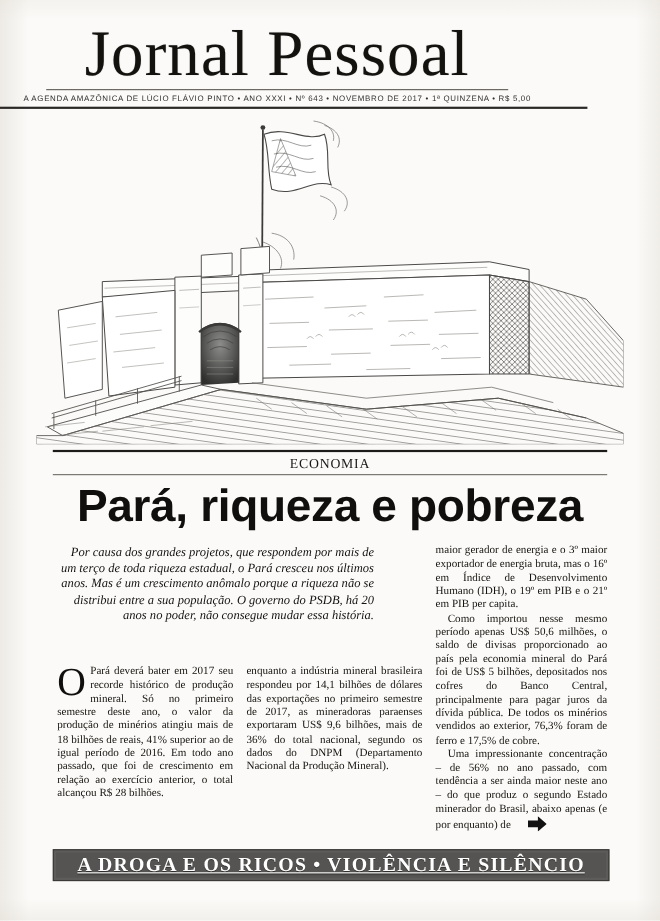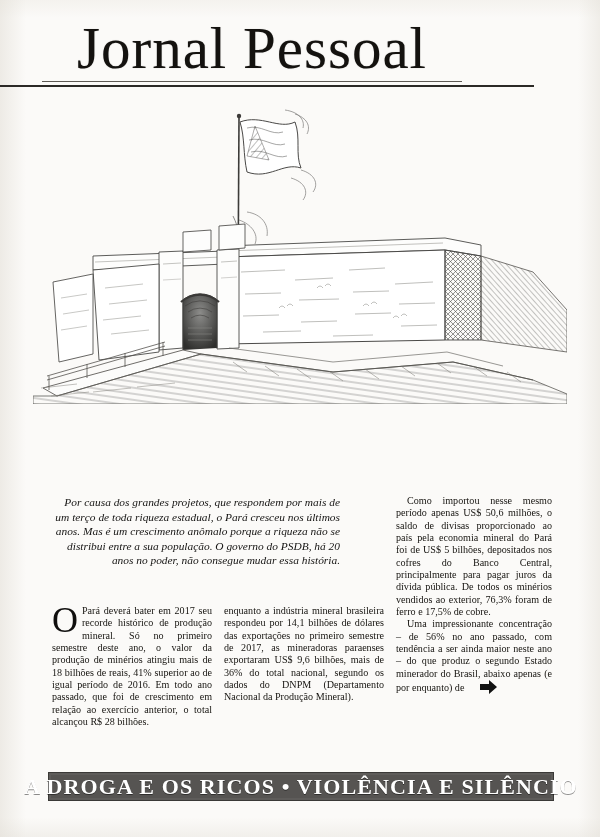--- a/index.html
+++ b/index.html
@@ -186,36 +186,38 @@
     background: #565452;
     border: 1px solid #3a3937;
     box-shadow: inset 0 0 0 2px #5e5c5a;
     display: flex;
     align-items: center;
     justify-content: center;
   }
   .banner-text {
     font-family: "Liberation Serif", serif;
     font-weight: 700;
-    font-size: 22px;
+    font-size: 18px;
     letter-spacing: 1.1px;
     color: #ffffff;
     white-space: nowrap;
     text-shadow: 0 1px 0 rgba(0,0,0,.45);
+    text-decoration: underline;
   }
 </style>
 </head>
 <body>
 
 <div class="page">
   <div class="paper-tint"></div>
 
   <div class="masthead">
     <div class="masthead-title">Jornal Pessoal</div>
     <div class="masthead-rule-thin"></div>
+    <div class="masthead-tagline">A AGENDA AMAZÔNICA DE LÚCIO FLÁVIO PINTO  •  ANO XXXI  •  Nº 643  •  NOVEMBRO DE 2017  •  1ª QUINZENA  •  R$ 5,00</div>
     <div class="masthead-rule-thick"></div>
   </div>
 
   <div class="illustration">
     <svg width="534" height="300" viewBox="0 0 534 300" xmlns="http://www.w3.org/2000/svg">
       <defs>
         <pattern id="hatchA" width="5" height="5" patternUnits="userSpaceOnUse" patternTransform="rotate(40)">
           <line x1="0" y1="0" x2="0" y2="5" stroke="#4a4a48" stroke-width="0.7"></line>
         </pattern>
         <pattern id="hatchB" width="4" height="4" patternUnits="userSpaceOnUse" patternTransform="rotate(-42)">
@@ -358,34 +360,41 @@
         <g stroke="#84827d" stroke-width="0.5">
           <line x1="8" y1="284" x2="44" y2="280"></line>
           <line x1="18" y1="292" x2="56" y2="288"></line>
           <line x1="60" y1="288" x2="98" y2="284"></line>
           <line x1="104" y1="283" x2="142" y2="279"></line>
         </g>
       </g>
     </svg>
   </div>
 
+  <div class="section-block">
+    <div class="rule-dark"></div>
+    <div class="section-label">ECONOMIA</div>
+    <div class="rule-light"></div>
+    <div class="headline">Pará, riqueza e pobreza</div>
+  </div>
 
   <div class="article">
 
     <div class="lead">Por causa dos grandes projetos, que respondem por mais de um terço de toda riqueza estadual, o Pará cresceu nos últimos anos. Mas é um crescimento anômalo porque a riqueza não se distribui entre a sua população. O governo do PSDB, há 20 anos no poder, não consegue mudar essa história.</div>
 
     <div class="body-col col-1">
       <p class="first"><span class="dropcap">O</span><span>Pará deverá bater em 2017 seu recorde histórico de produção mineral. Só no primeiro semestre deste ano, o valor da produção de minérios atingiu mais de 18 bilhões de reais, 41% superior ao de igual período de 2016. Em todo ano passado, que foi de crescimento em relação ao exercício anterior, o total alcançou R$ 28 bilhões.</span></p>
     </div>
 
     <div class="body-col col-2">
       <p class="first">enquanto a indústria mineral brasileira respondeu por 14,1 bilhões de dólares das exportações no primeiro semestre de 2017, as mineradoras paraenses exportaram US$ 9,6 bilhões, mais de 36% do total nacional, segundo os dados do DNPM (Departamento Nacional da Produção Mineral).</p>
     </div>
 
     <div class="body-col col-3">
+      <p class="first">maior gerador de energia e o 3º maior exportador de energia bruta, mas o 16º em Índice de Desenvolvimento Humano (IDH), o 19º em PIB e o 21º em PIB per capita.</p>
       <p>Como importou nesse mesmo período apenas US$ 50,6 milhões, o saldo de divisas proporcionado ao país pela economia mineral do Pará foi de US$ 5 bilhões, depositados nos cofres do Banco Central, principalmente para pagar juros da dívida pública. De todos os minérios vendidos ao exterior, 76,3% foram de ferro e 17,5% de cobre.</p>
       <p><span>Uma impressionante concentração – de 56%  no ano passado, com tendência a ser ainda maior neste ano – do que produz o segundo Estado minerador do Brasil, abaixo apenas (e por enquanto) de</span><span class="arrow-marker"><svg width="17" height="14" viewBox="0 0 17 14" xmlns="http://www.w3.org/2000/svg">
               <path d="M0 4 H9 V0 L17 7 L9 14 V10 H0 Z" fill="#121212"></path>
             </svg></span></p>
     </div>
   </div>
 
   <div class="banner">
     <div class="banner-text">A DROGA E OS RICOS • VIOLÊNCIA E SILÊNCIO</div>
   </div>

